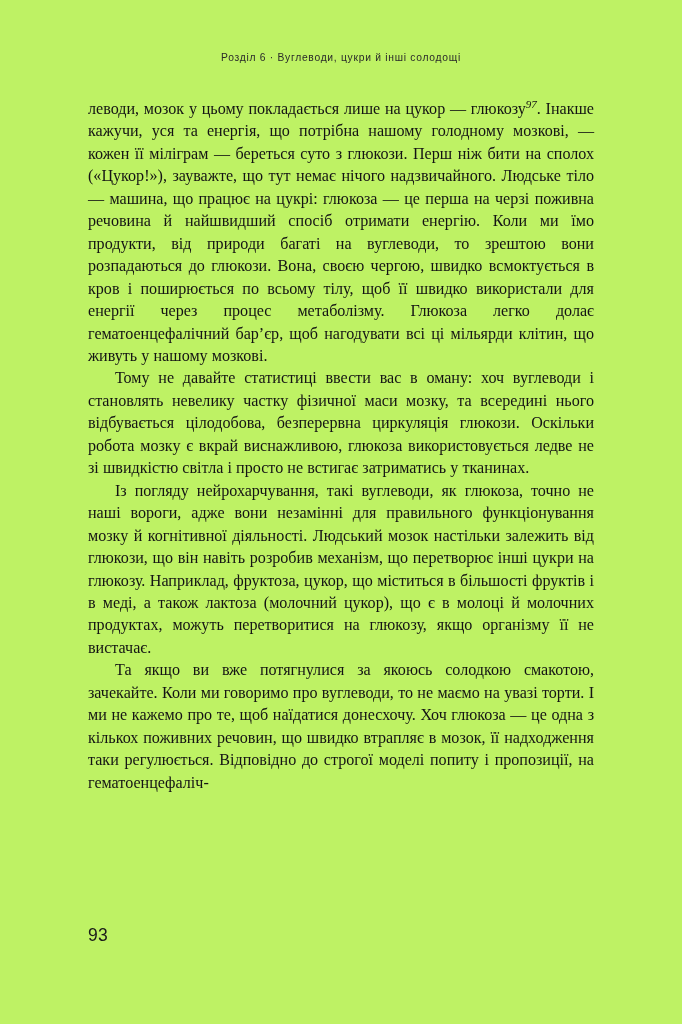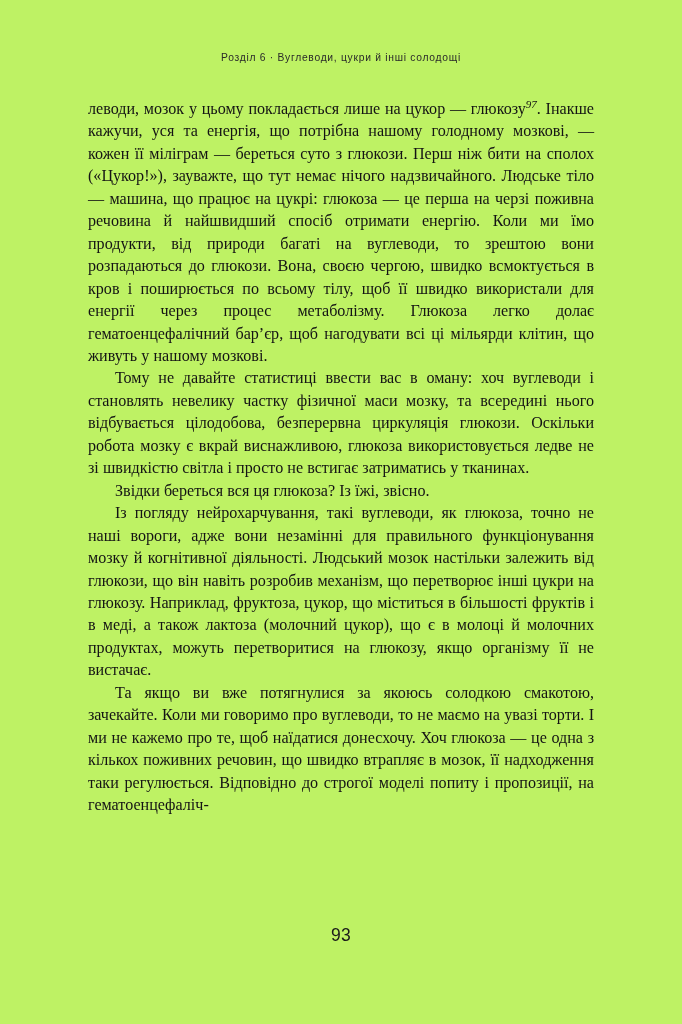--- a/index.html
+++ b/index.html
@@ -72,21 +72,21 @@
     vertical-align: super;
     font-style: italic;
   }
 
   
   .folio {
     position: absolute;
     top: 925px;
     left: 88px;
     width: 506px;
-    text-align: center;
+    text-align: left;
     font-family: "Liberation Sans", "DejaVu Sans", sans-serif;
     font-size: 17.5px;
     color: #1a1a1a;
     letter-spacing: 0.3px;
   }
 </style>
 </head>
 <body>
 
 <div class="page">
@@ -94,21 +94,20 @@
   <div class="running-head">
     <span class="rh-text">Розділ 6 · Вуглеводи, цукри й інші солодощі</span>
   </div>
 
   <div class="textblock">
 
     <p class="para first"><span>леводи, мозок у цьому покладається лише на цукор — </span><span class="ital">глюкозу</span><sup class="fn">97</sup><span>. Інакше кажучи, уся та енергія, що потрібна нашому голодному мозкові, — кожен її міліграм — береться суто з глюкози. Перш ніж бити на сполох («Цукор!»), зауважте, що тут немає нічого надзвичайного. Людське тіло — машина, що працює на цукрі: глюкоза — це перша на черзі поживна речовина й найшвидший спосіб отримати енергію. Коли ми їмо продукти, від природи багаті на вуглеводи, то зрештою вони розпадаються до глюкози. Вона, своєю чергою, швидко всмоктується в кров і поширюється по всьому тілу, щоб її швидко використали для енергії через процес метаболізму. Глюкоза легко долає гематоенцефалічний бар’єр, щоб нагодувати всі ці мільярди клітин, що живуть у нашому мозкові.</span></p>
 
     <p class="para">Тому не давайте статистиці ввести вас в оману: хоч вуглеводи і становлять невелику частку фізичної маси мозку, та всередині нього відбувається цілодобова, безперервна циркуляція глюкози. Оскільки робота мозку є вкрай виснажливою, глюкоза використовується ледве не зі швидкістю світла і просто не встигає затриматись у тканинах.</p>
 
-    <p class="para">Звідки береться вся ця глюкоза? Із їжі, звісно.</p>
 
     <p class="para">Із погляду нейрохарчування, такі вуглеводи, як глюкоза, точно не наші вороги, адже вони незамінні для правильного функціонування мозку й когнітивної діяльності. Людський мозок настільки залежить від глюкози, що він навіть розробив механізм, що перетворює інші цукри на глюкозу. Наприклад, фруктоза, цукор, що міститься в більшості фруктів і в меді, а також лактоза (молочний цукор), що є в молоці й молочних продуктах, можуть перетворитися на глюкозу, якщо організму її не вистачає.</p>
 
     <p class="para">Та якщо ви вже потягнулися за якоюсь солодкою смакотою, зачекайте. Коли ми говоримо про вуглеводи, то не маємо на увазі торти. І ми не кажемо про те, щоб наїдатися донесхочу. Хоч глюкоза — це одна з кількох поживних речовин, що швидко втрапляє в мозок, її надходження таки регулюється. Відповідно до строгої моделі попиту і пропозиції, на гематоенцефаліч-</p>
 
   </div>
 
   <div class="folio">93</div>
 
 </div>

